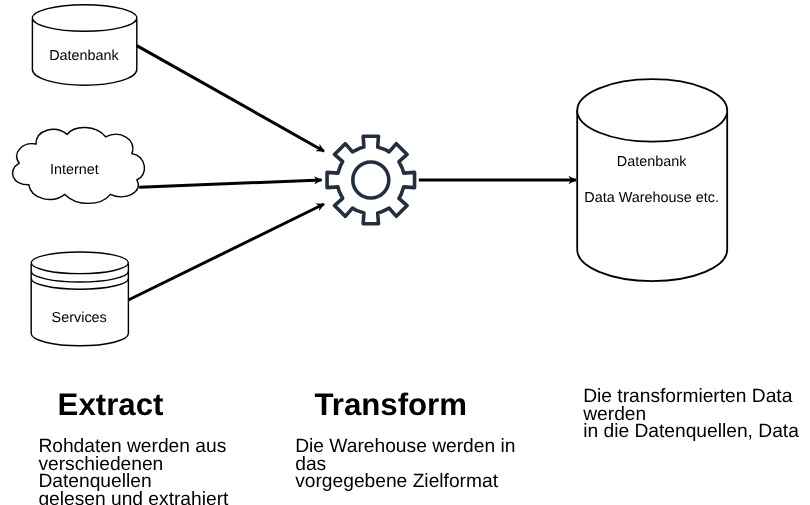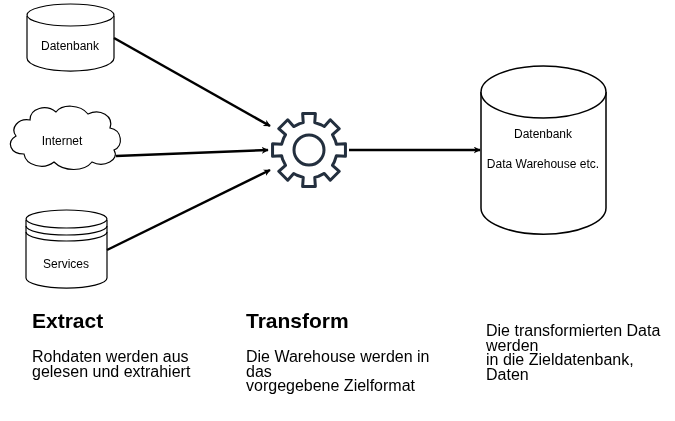--- a/index.html
+++ b/index.html
@@ -1,21 +1,21 @@
 <!DOCTYPE html>
 <html><head>
   <meta charset="utf-8">
   <style>
     html, body { margin: 0; padding: 0; background: #ffffff; }
     body { width: 675px; height: 421px; position: relative; overflow: hidden;
            font-family: "Liberation Sans", sans-serif; color: #000; }
     svg.diagram { position: absolute; left: 0; top: 0; }
     .node-label { font-family: "Liberation Sans", sans-serif; font-size: 12px; fill: #000; }
     .phase { position: absolute; top: 308px; }
-    .phase-title { font-size: 21px; font-weight: bold; margin: 0; line-height: 26px; }
+    .phase-title { font-size: 26px; font-weight: bold; margin: 16px; line-height: 26px; }
     .phase-desc { font-size: 16px; line-height: 14.5px; margin-top: 16px; }
     #phase-extract { left: 32px; width: 200px; }
     #phase-transform { left: 246px; width: 200px; }
     #phase-load { left: 486px; width: 190px; }
   </style>
 </head>
 <body>
 
 <svg class="diagram" width="675" height="421" viewBox="0 0 675 421">
   <defs>
@@ -68,30 +68,31 @@
     <ellipse cx="543.5" cy="92" rx="62.5" ry="26" fill="#fff" stroke="#000" stroke-width="1.5"></ellipse>
     <text class="node-label" x="543" y="138" text-anchor="middle">Datenbank</text>
     <text class="node-label" x="543" y="168" text-anchor="middle">Data Warehouse etc.</text>
   </g>
 </svg>
 
 <div class="phase" id="phase-extract">
   <div class="phase-title">Extract</div>
   <div class="phase-desc">
     <div>Rohdaten werden aus</div>
+    <div>verschiedenen Datenquellen</div>
     <div>gelesen und extrahiert</div>
   </div>
 </div>
 
 <div class="phase" id="phase-transform">
   <div class="phase-title">Transform</div>
   <div class="phase-desc">
     <div>Die Warehouse werden in das</div>
     <div>vorgegebene Zielformat</div>
   </div>
 </div>
 
 <div class="phase" id="phase-load">
   <div class="phase-desc">
     <div>Die transformierten Data werden</div>
-    <div>in die Zieldatenbank, Daten</div>
+    <div>in die Datenquellen, Data</div>
   </div>
 </div>
 
 </body></html>

